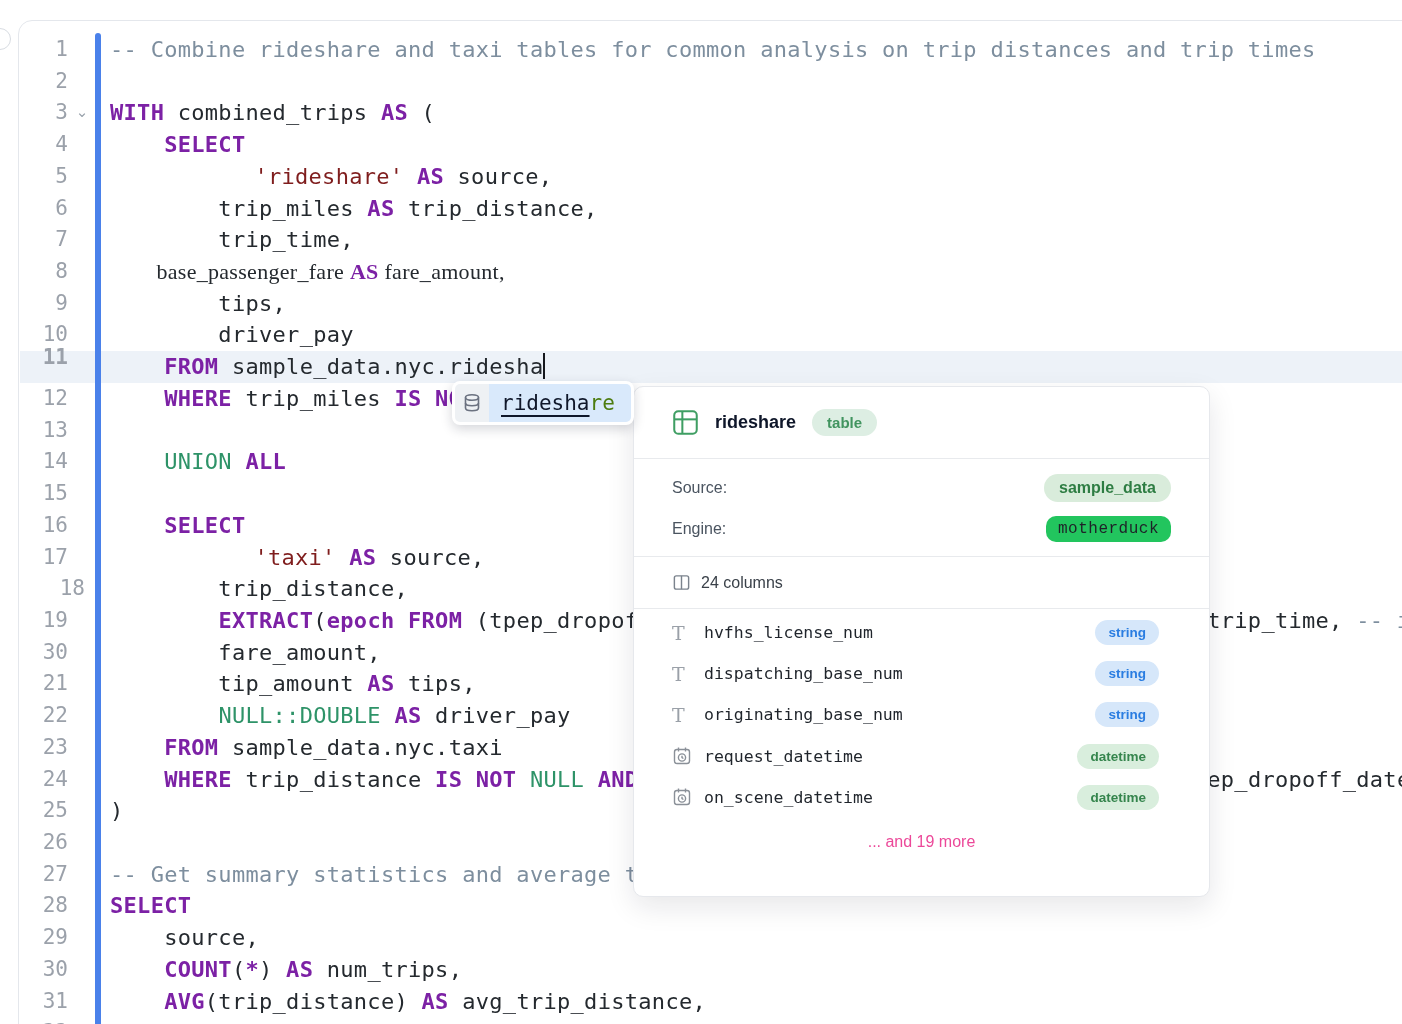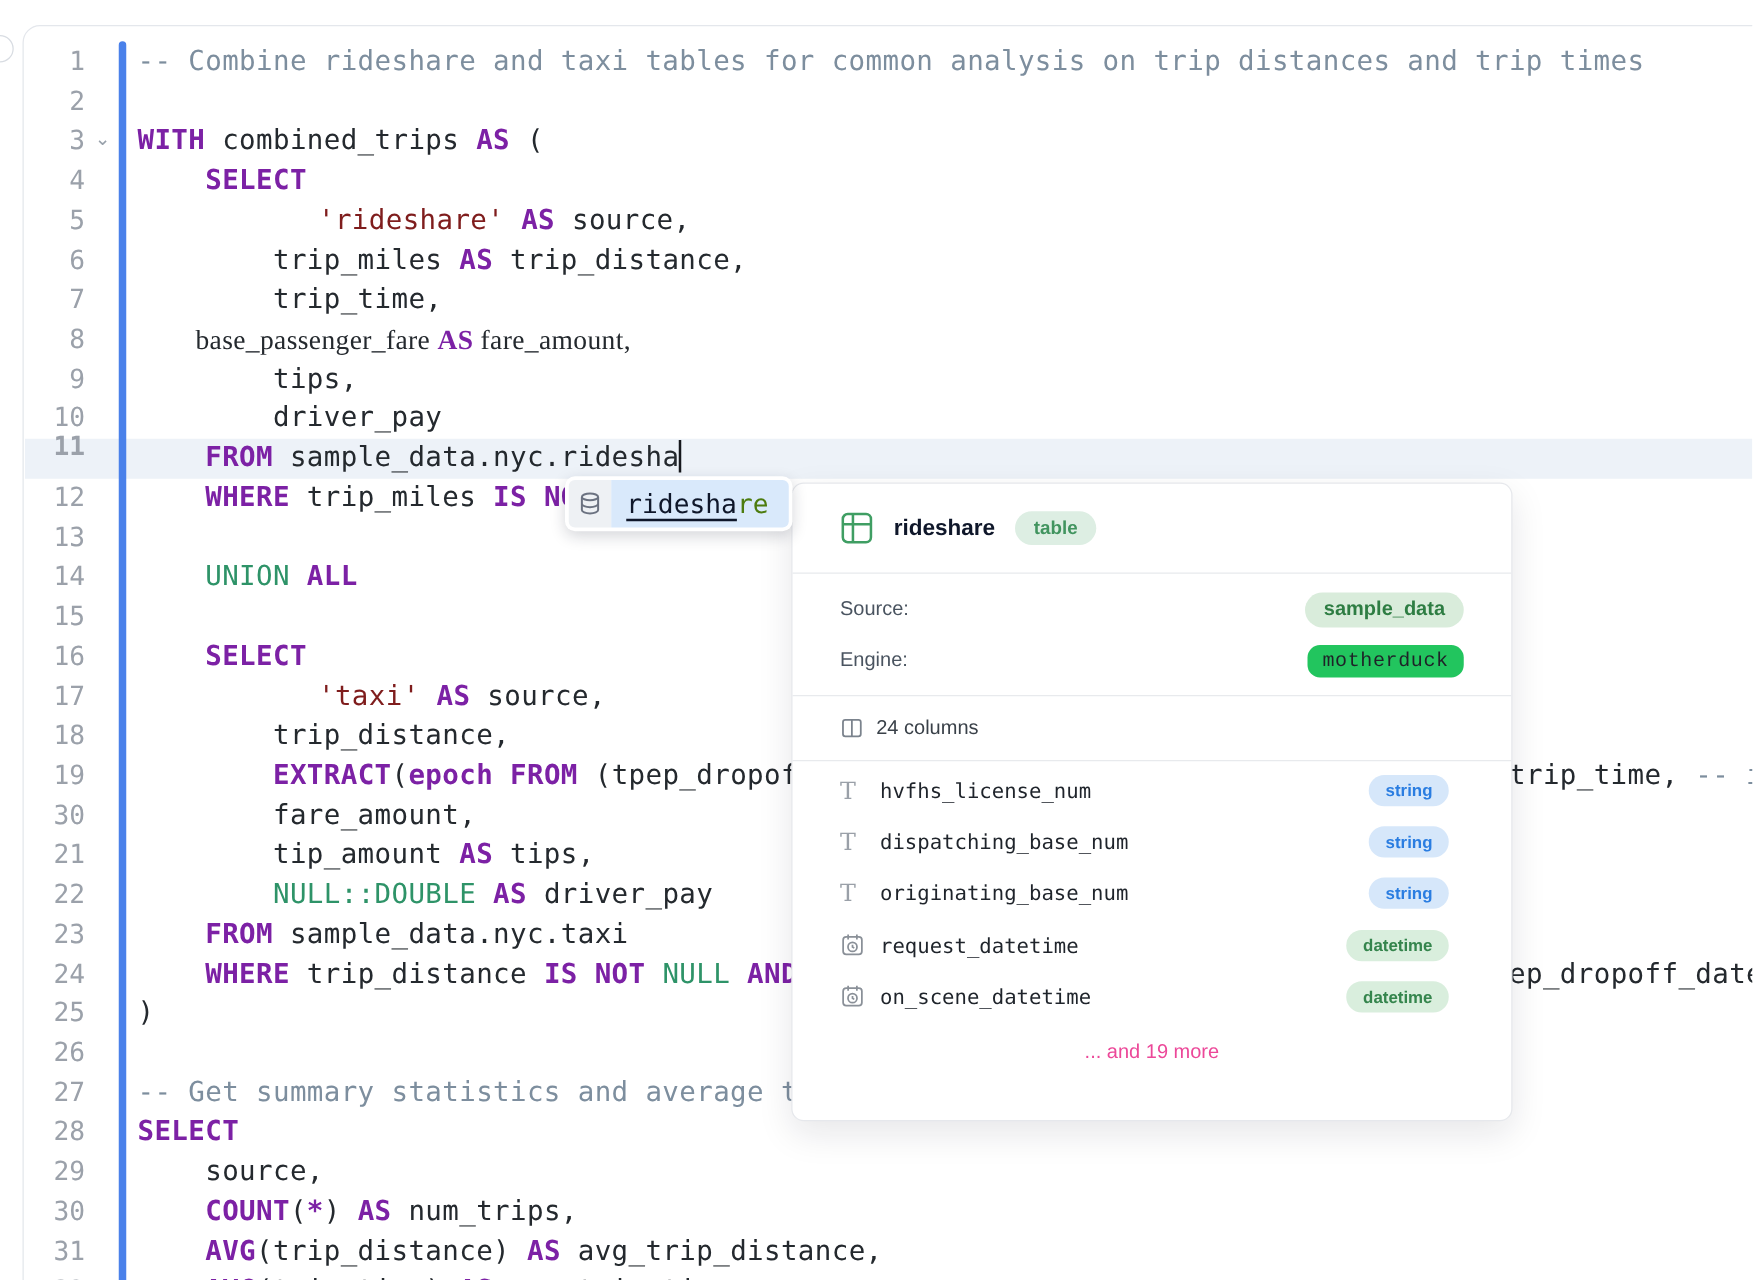--- a/index.html
+++ b/index.html
@@ -100,21 +100,21 @@
         <div class="line-num" style="top: 414.64px;">13</div>
         <div class="code-line" style="top: 414.64px;"></div>
         <div class="line-num" style="top: 446.36px;">14</div>
         <div class="code-line" style="top: 446.36px;"><span class="tk-p">    </span><span class="tk-g">UNION</span><span class="tk-p"> </span><span class="tk-k">ALL</span></div>
         <div class="line-num" style="top: 478.08px;">15</div>
         <div class="code-line" style="top: 478.08px;"></div>
         <div class="line-num" style="top: 509.8px;">16</div>
         <div class="code-line" style="top: 509.8px;"><span class="tk-p">    </span><span class="tk-k">SELECT</span></div>
         <div class="line-num" style="top: 541.52px;">17</div>
         <div class="code-line" style="top: 541.52px;"><span class="tk-p">        </span><span class="tk-s">'taxi'</span><span class="tk-p"> </span><span class="tk-k">AS</span><span class="tk-p"> source,</span></div>
-        <div class="line-num" style="top: 573.24px;">18</div>
+        <div class="line-num" style="top: 573.24px; margin-left: 17px;">18</div>
         <div class="code-line" style="top: 573.24px;"><span class="tk-p">        trip_distance,</span></div>
         <div class="line-num" style="top: 604.96px;">19</div>
         <div class="code-line" style="top: 604.96px;"><span class="tk-p">        </span><span class="tk-k">EXTRACT</span><span class="tk-p">(</span><span class="tk-k">epoch</span><span class="tk-p"> </span><span class="tk-k">FROM</span><span class="tk-p"> (tpep_dropoff_datetime - tpep_pickup_datetime))/60 </span><span class="tk-k">AS</span><span class="tk-p"> trip_time, </span><span class="tk-c">-- in minutes</span></div>
         <div class="line-num" style="top: 636.68px;">30</div>
         <div class="code-line" style="top: 636.68px;"><span class="tk-p">        fare_amount,</span></div>
         <div class="line-num" style="top: 668.4px;">21</div>
         <div class="code-line" style="top: 668.4px;"><span class="tk-p">        tip_amount </span><span class="tk-k">AS</span><span class="tk-p"> tips,</span></div>
         <div class="line-num" style="top: 700.12px;">22</div>
         <div class="code-line" style="top: 700.12px;"><span class="tk-p">        </span><span class="tk-g">NULL::DOUBLE</span><span class="tk-p"> </span><span class="tk-k">AS</span><span class="tk-p"> driver_pay</span></div>
         <div class="line-num" style="top: 731.84px;">23</div>

